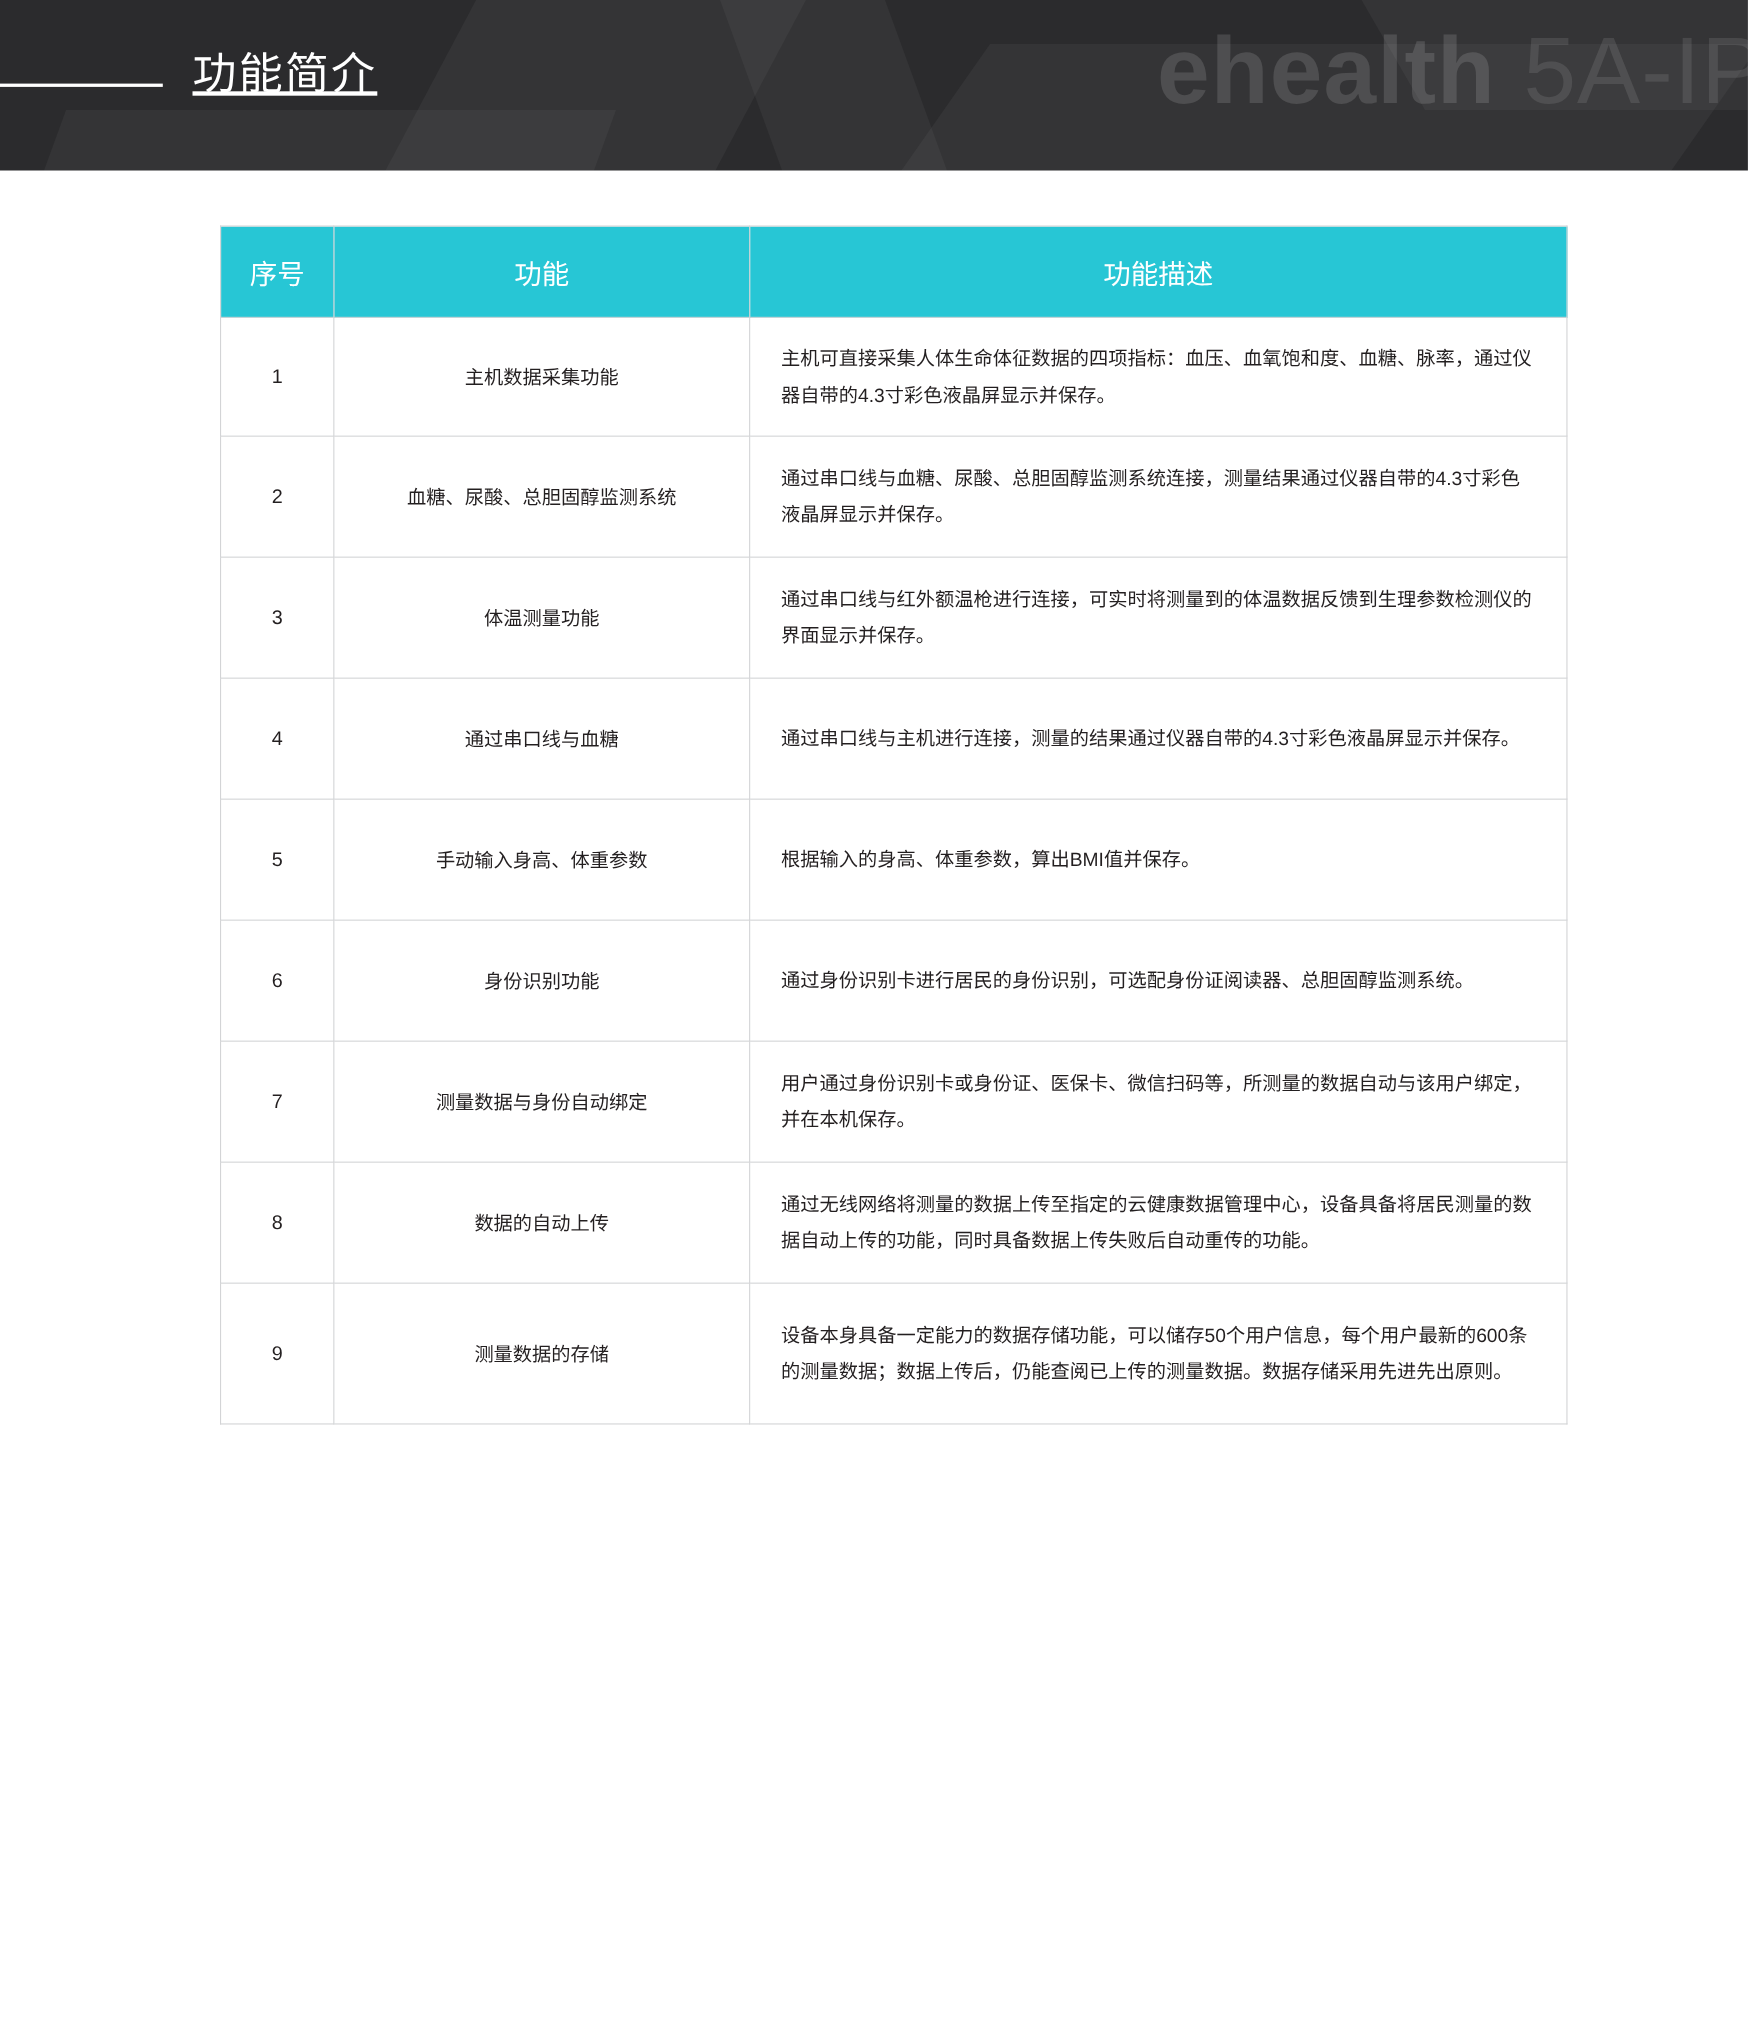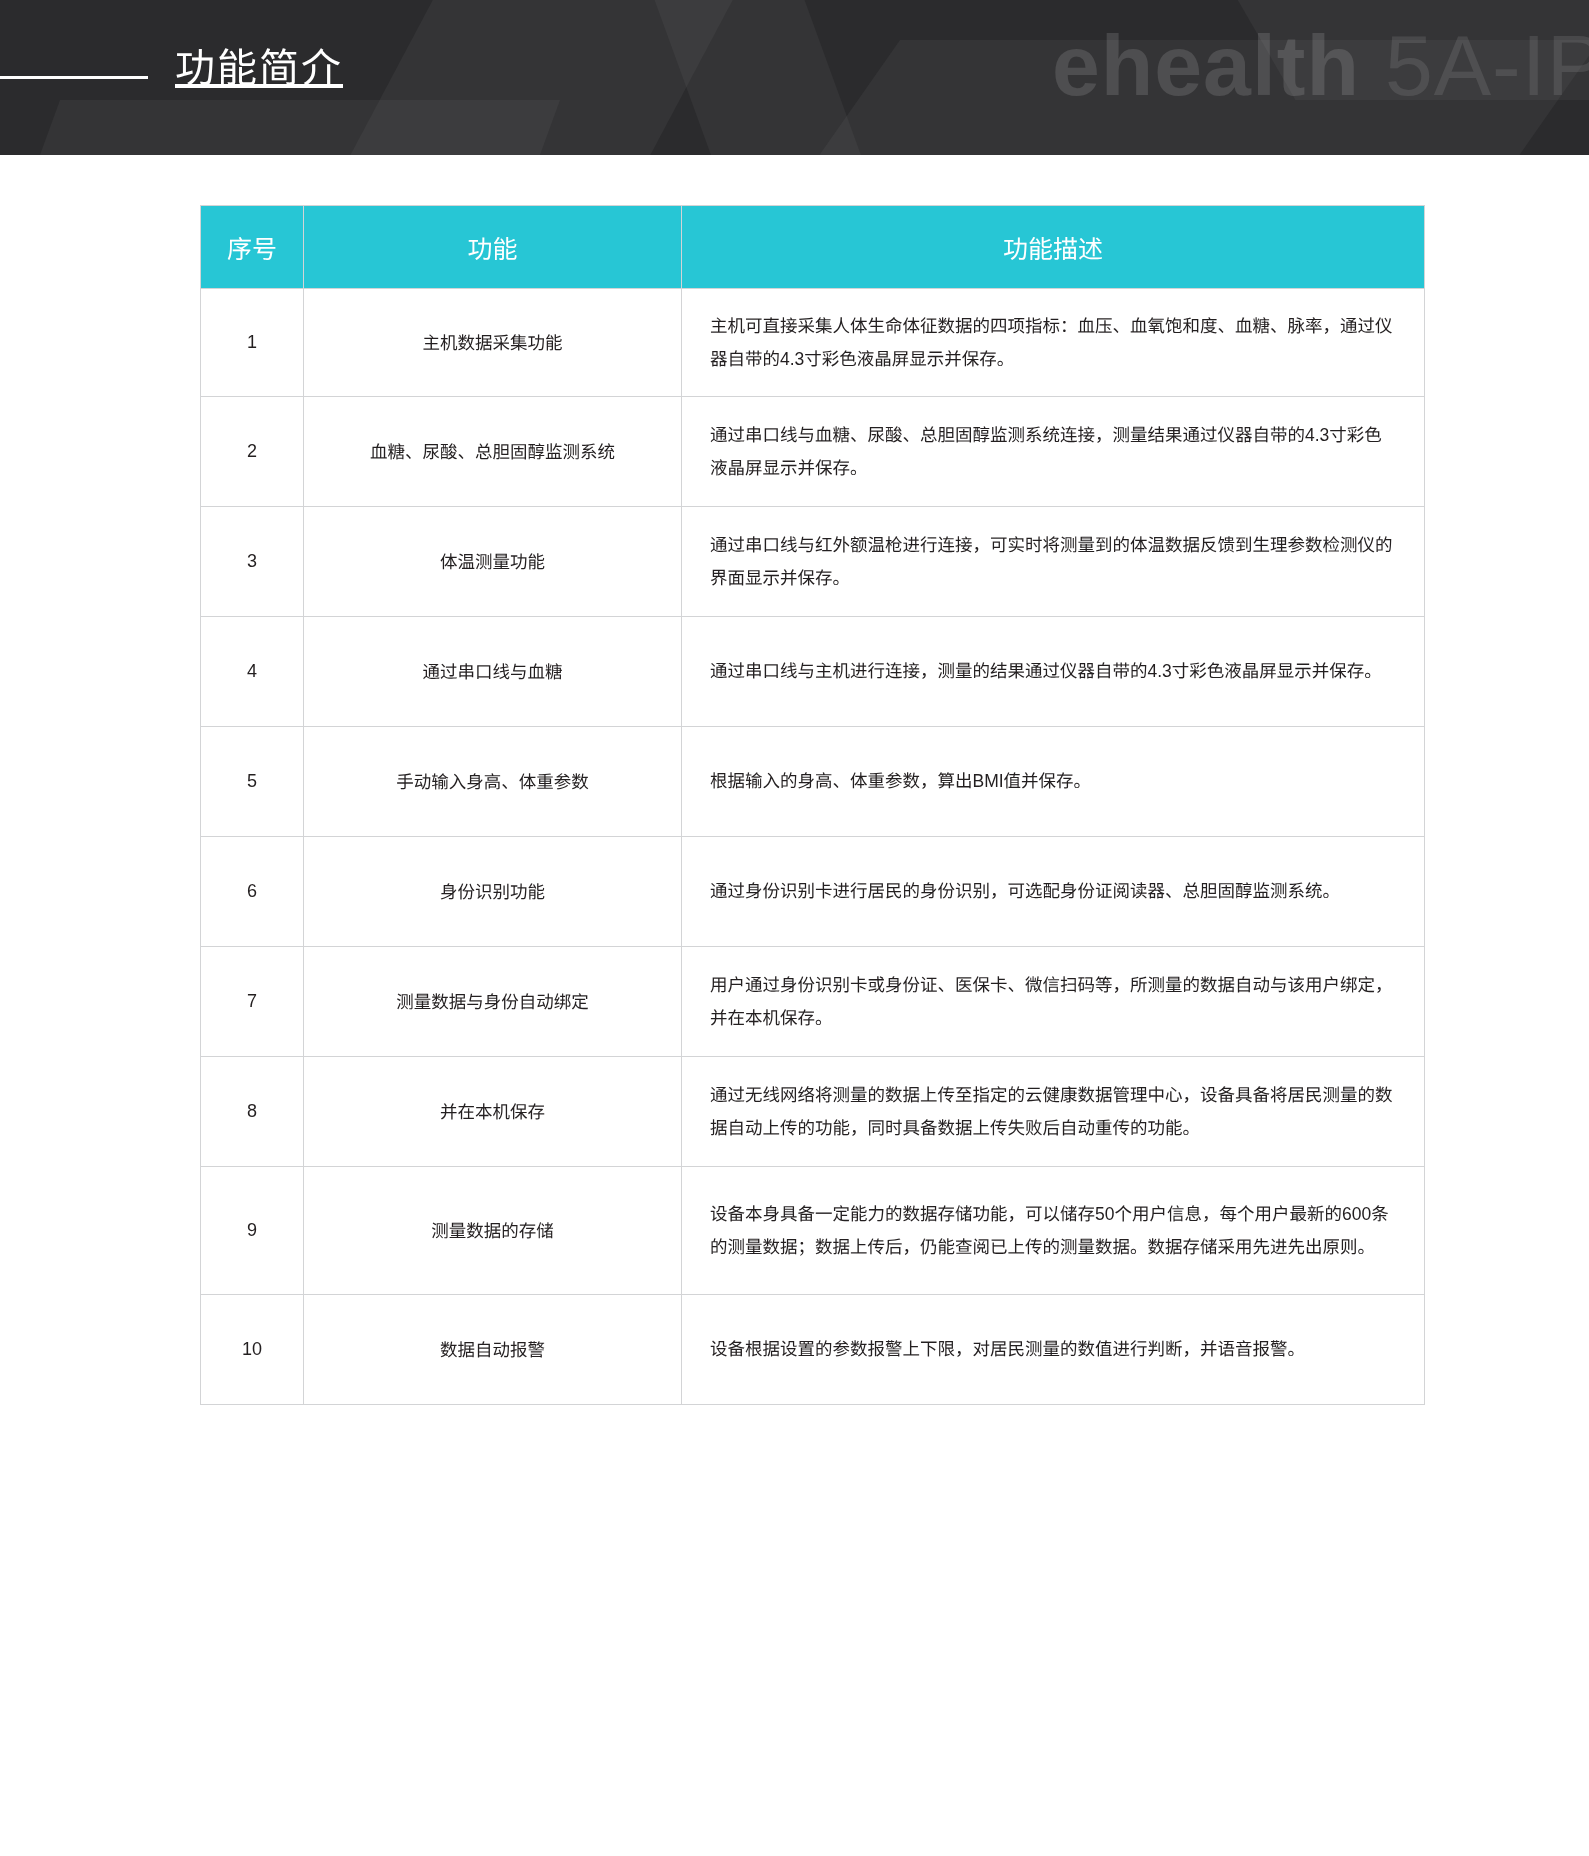--- a/index.html
+++ b/index.html
@@ -201,28 +201,23 @@
         <td class="cell-fn">身份识别功能</td>
         <td class="cell-desc">通过身份识别卡进行居民的身份识别，可选配身份证阅读器、总胆固醇监测系统。</td>
       </tr>
       <tr style="height: 110px;">
         <td class="cell-no">7</td>
         <td class="cell-fn">测量数据与身份自动绑定</td>
         <td class="cell-desc">用户通过身份识别卡或身份证、医保卡、微信扫码等，所测量的数据自动与该用户绑定，并在本机保存。</td>
       </tr>
       <tr style="height: 110px;">
         <td class="cell-no">8</td>
-        <td class="cell-fn">并在本机保存</td>
+        <td class="cell-fn">数据的自动上传</td>
         <td class="cell-desc">通过无线网络将测量的数据上传至指定的云健康数据管理中心，设备具备将居民测量的数据自动上传的功能，同时具备数据上传失败后自动重传的功能。</td>
       </tr>
       <tr style="height: 128px;">
         <td class="cell-no">9</td>
         <td class="cell-fn">测量数据的存储</td>
         <td class="cell-desc">设备本身具备一定能力的数据存储功能，可以储存50个用户信息，每个用户最新的600条的测量数据；数据上传后，仍能查阅已上传的测量数据。数据存储采用先进先出原则。</td>
       </tr>
-      <tr style="height: 110px;">
-        <td class="cell-no">10</td>
-        <td class="cell-fn">数据自动报警</td>
-        <td class="cell-desc">设备根据设置的参数报警上下限，对居民测量的数值进行判断，并语音报警。</td>
-      </tr>
     </tbody>
   </table>
 </div>
 
 </body></html>

